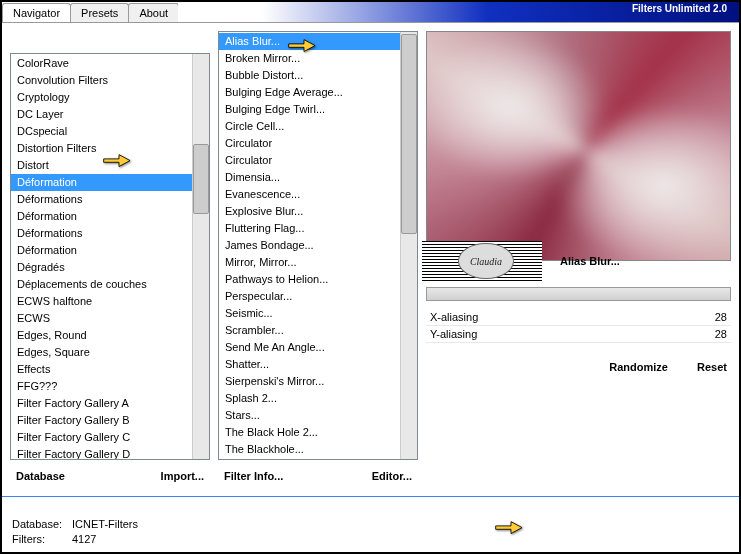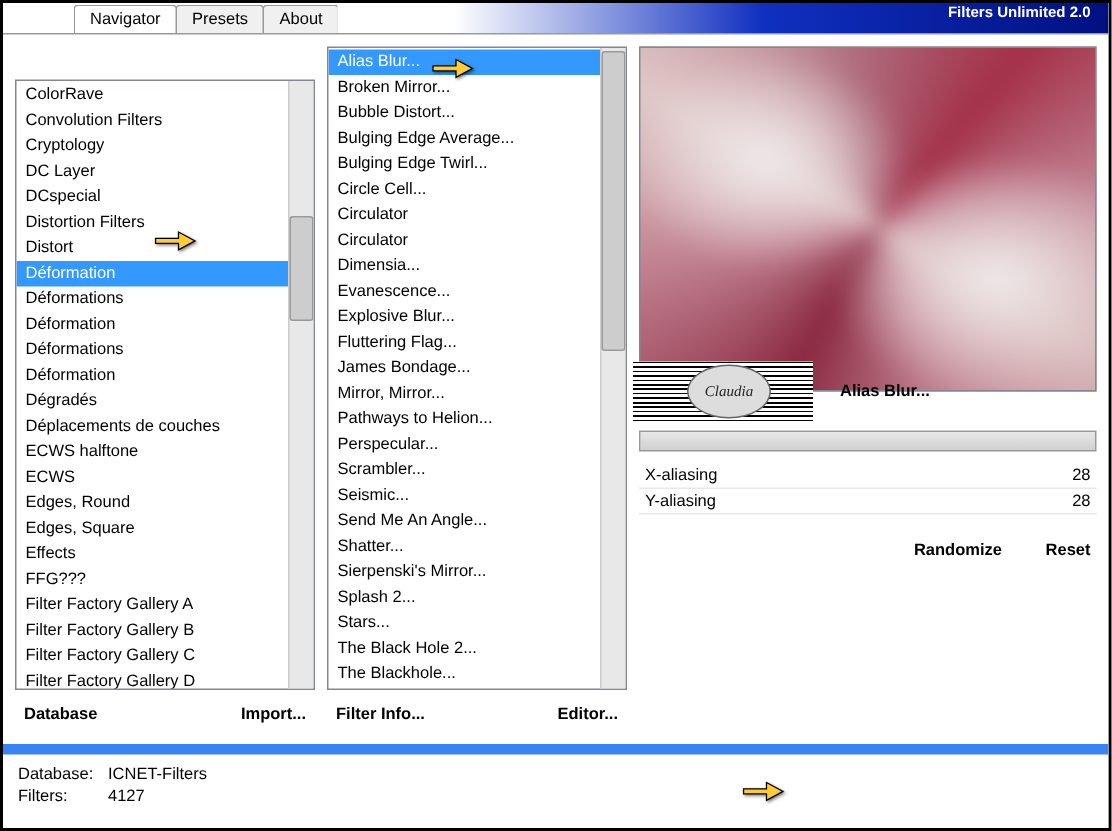--- a/index.html
+++ b/index.html
@@ -1,19 +1,19 @@
 <!DOCTYPE html>
 <html><head>
 <meta charset="utf-8">
 <style>
 * { box-sizing: border-box; margin: 0; padding: 0; font-family: Tahoma, Arial, sans-serif; font-size: 11px; }
 body { background: #fff; width: 741px; height: 554px; overflow: hidden; border: 2px solid #000; position: relative; }
 .wrap { width: 737px; height: 550px; background: #fff; position: relative; }
 .hdr { height: 20px; display: flex; }
-.tabs { display: flex; align-items: flex-end; height: 20px; margin-left: 47px; }
+.tabs { display: flex; align-items: flex-end; height: 20px; }
 .tab { border: 1px solid #999; border-bottom: none; padding: 3px 10px; background: #f0f0f0; cursor: pointer; margin-right: -1px; border-radius: 3px 3px 0 0; }
 .tab.active { background: #fff; position: relative; z-index: 2; }
 .title { flex: 1; background: linear-gradient(90deg, #fff 0%, #fff 15%, #1030c0 55%, #001080 100%); color: #fff; font-weight: bold; font-size: 10px; text-align: right; padding: 1px 12px 0 0; }
 .main { position: absolute; top: 20px; left: 0; right: 0; bottom: 60px; border-top: 1px solid #999; padding: 8px; display: flex; gap: 8px; }
 .col { display: flex; flex-direction: column; }
 .col.left { width: 200px; margin-top: 22px; }
 .col.mid { width: 200px; }
 .col.right { flex: 1; }
 .listbox { flex: 1; border: 1px solid #828790; background: #fff; overflow: hidden; display: flex; }
 .listitems { flex: 1; padding: 1px 0; overflow: hidden; }
@@ -31,21 +31,21 @@
   transform: scale(1.15); }
 .stampwrap { position: relative; height: 44px; margin-top: -22px; margin-left: -4px; display: flex; align-items: center; }
 .stripes { width: 120px; height: 40px; background: repeating-linear-gradient(#000 0 1px, #fff 1px 3px); }
 .stamp { position: absolute; left: 36px; top: 4px; width: 56px; height: 36px; background: #ddd; border: 1px solid #666; border-radius: 50%; display: flex; align-items: center; justify-content: center; font-style: italic; font-family: cursive; font-size: 10px; color: #222; }
 .fname { flex: 1; padding-left: 18px; font-weight: bold; }
 .bar { height: 14px; background: linear-gradient(#e8e8e8,#d0d0d0); border: 1px solid #999; margin: 4px 0 8px 0; }
 .params { }
 .prow { display: flex; justify-content: space-between; border-bottom: 1px solid #e8e8e8; padding: 2px 4px; gap: 21px; }
 .rr { text-align: right; padding-top: 18px; }
 .rr .lbtn { margin-left: 18px; }
-.footer { position: absolute; left: 0; right: 0; bottom: 0; height: 56px; border-top: 7px solid #3b82f6; padding: 6px 10px; display: flex; justify-content: space-between; }
+.footer { position: absolute; left: 0; right: 0; bottom: 0; height: 56px; border-top: 1px solid #3b82f6; padding: 20px 10px; display: flex; justify-content: space-between; }
 .finfo { font-size: 11px; line-height: 15px; }
 .finfo span.k { display: inline-block; width: 60px; }
 .fbtns { display: flex; gap: 8px; align-items: flex-start; padding-top: 4px; }
 .btn { border: 1px solid #8a8a8a; background: linear-gradient(#fdfdfd,#e4e4e4); padding: 3px 18px; cursor: pointer; border-radius: 2px; }
 .btn.def { border: 1px solid #2c628b; box-shadow: 0 0 0 1px #3c9be8 inset; }
 .hand { position: absolute; width: 34px; height: 26px; pointer-events: none; z-index: 50; }
 .hand svg { filter: drop-shadow(1px 1px 1px rgba(0,0,0,.5)); }
 </style>
 </head>
 <body>
@@ -113,22 +113,22 @@
             <div class="li">Circulator</div>
             <div class="li">Circulator</div>
             <div class="li">Dimensia...</div>
             <div class="li">Evanescence...</div>
             <div class="li">Explosive Blur...</div>
             <div class="li">Fluttering Flag...</div>
             <div class="li">James Bondage...</div>
             <div class="li">Mirror, Mirror...</div>
             <div class="li">Pathways to Helion...</div>
             <div class="li">Perspecular...</div>
+            <div class="li">Seismic...</div>
             <div class="li">Scrambler...</div>
-            <div class="li">Seismic...</div>
             <div class="li">Send Me An Angle...</div>
             <div class="li">Shatter...</div>
             <div class="li">Sierpenski's Mirror...</div>
             <div class="li">Splash 2...</div>
             <div class="li">Stars...</div>
             <div class="li">The Black Hole 2...</div>
             <div class="li">The Blackhole...</div>
           </div>
       <div class="scroll">
         <div class="scrollthumb" style="top:2px;height:200px"></div>

